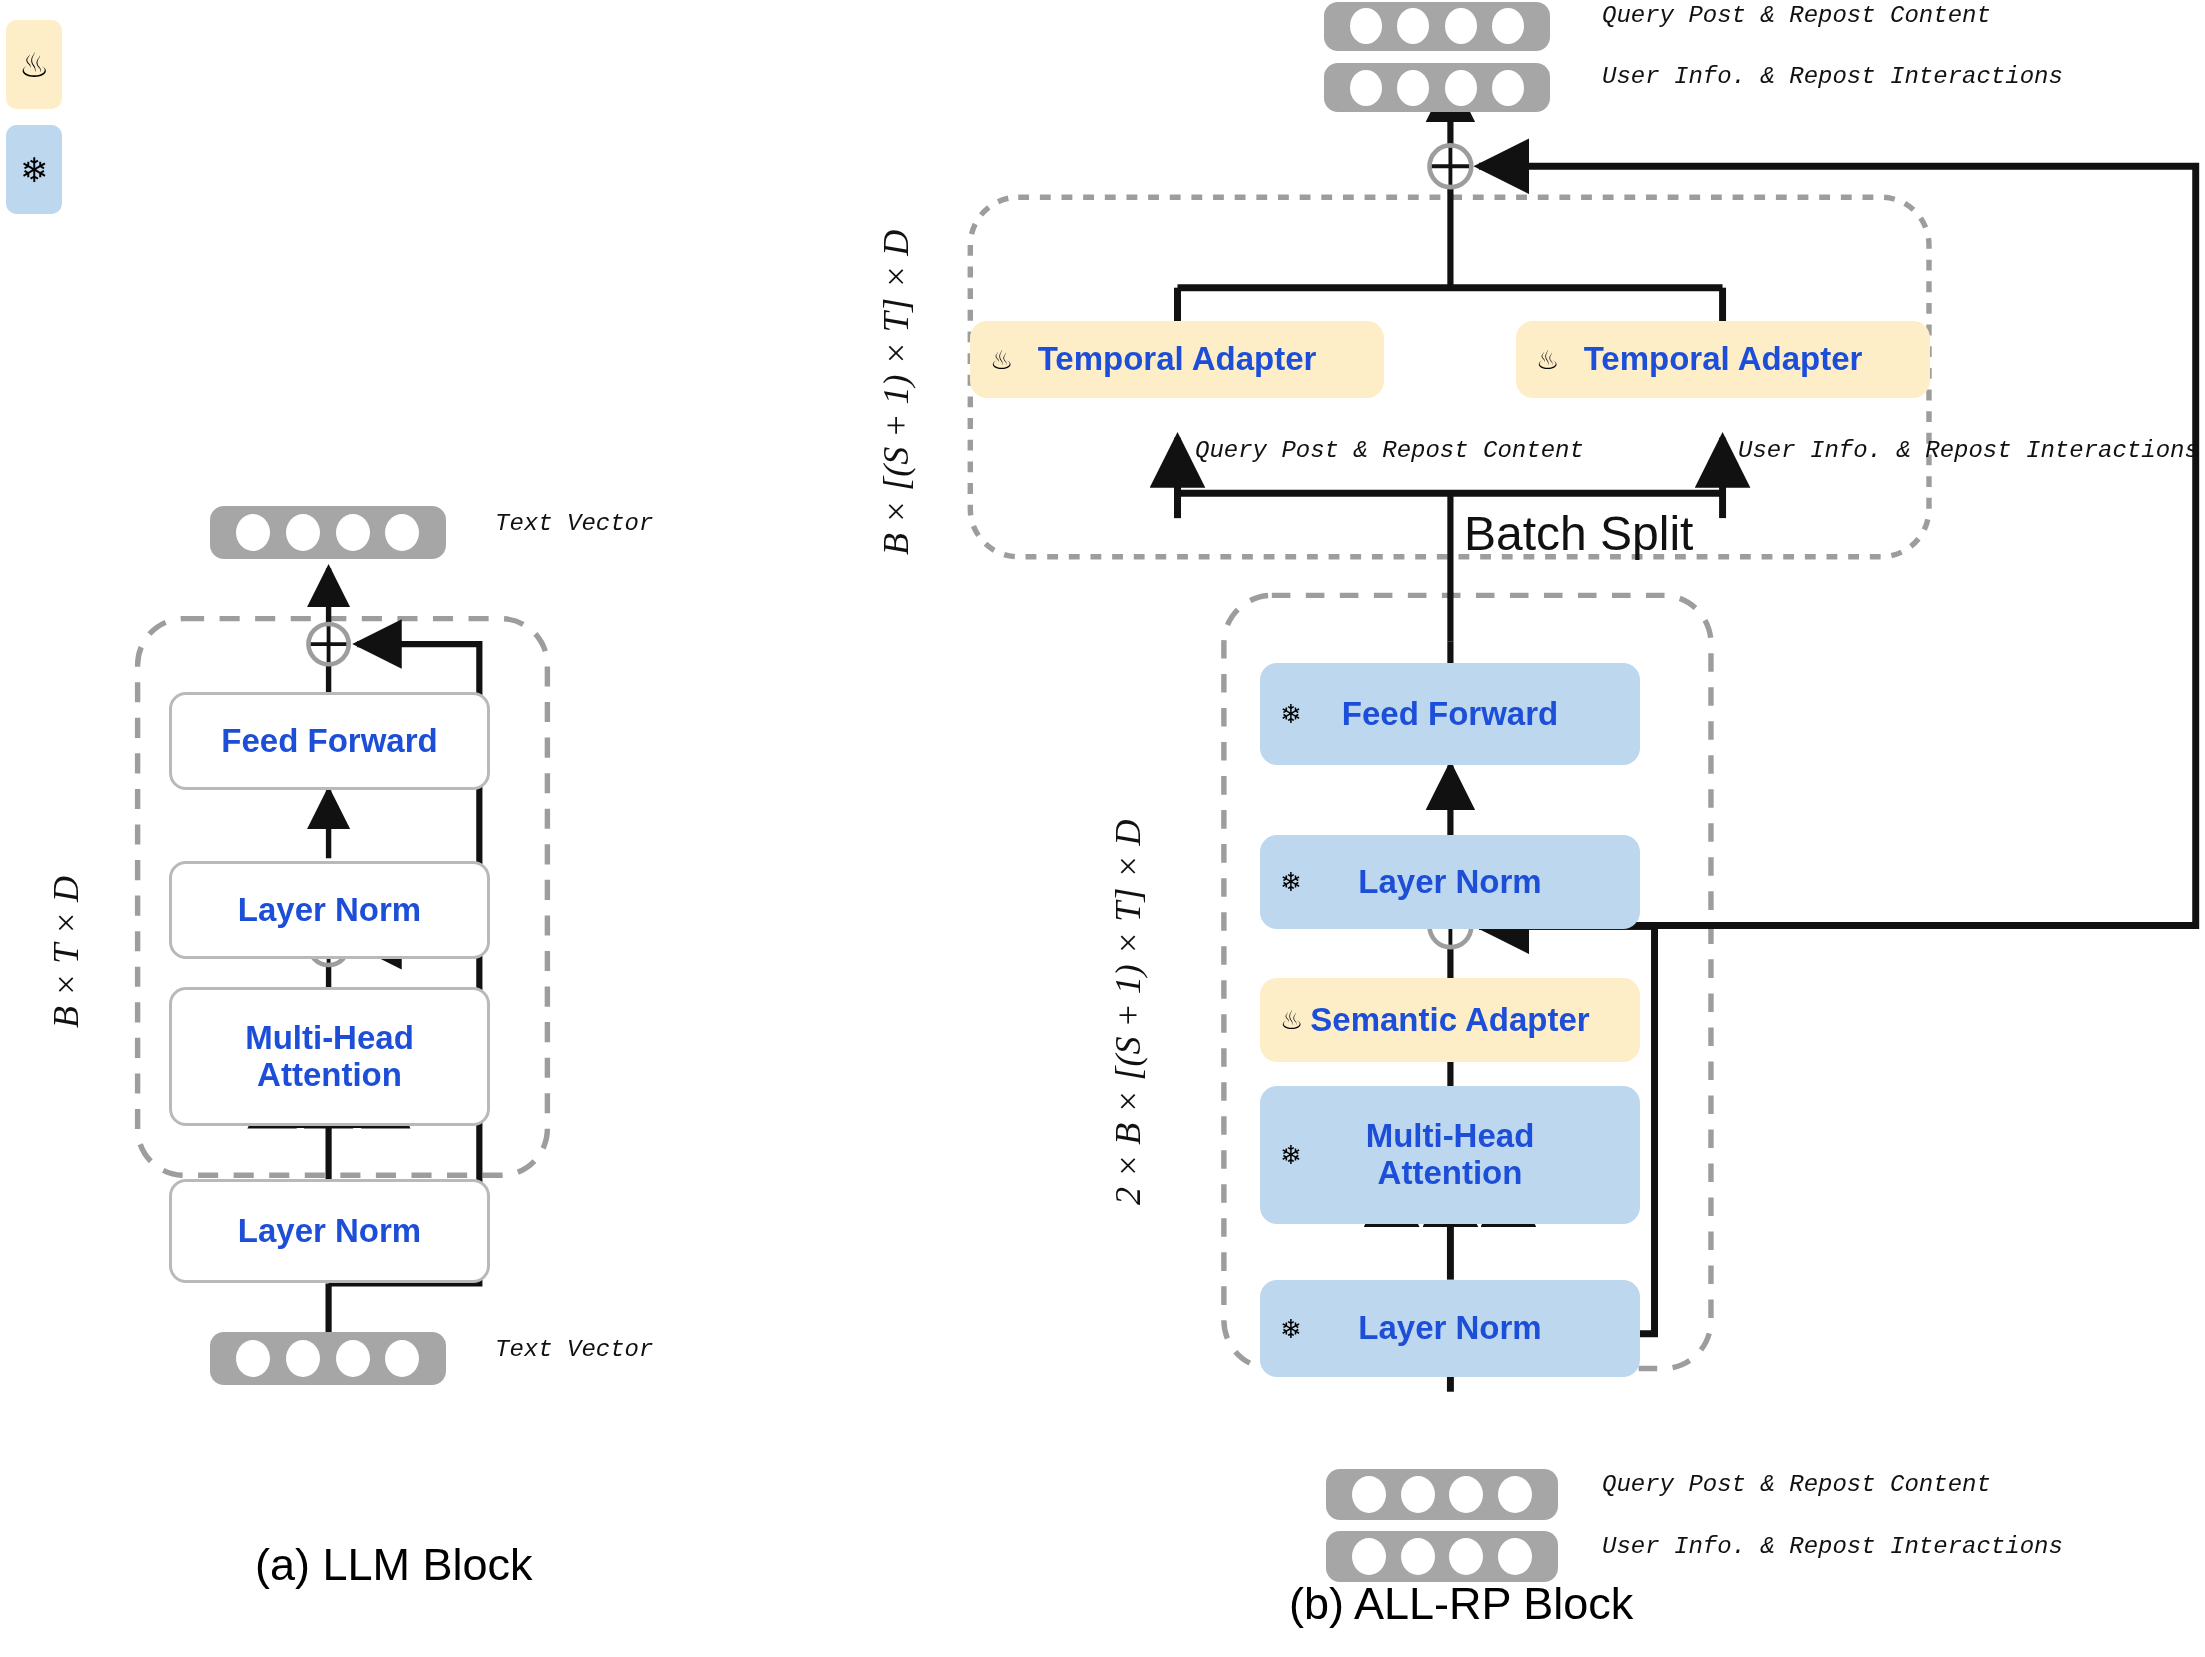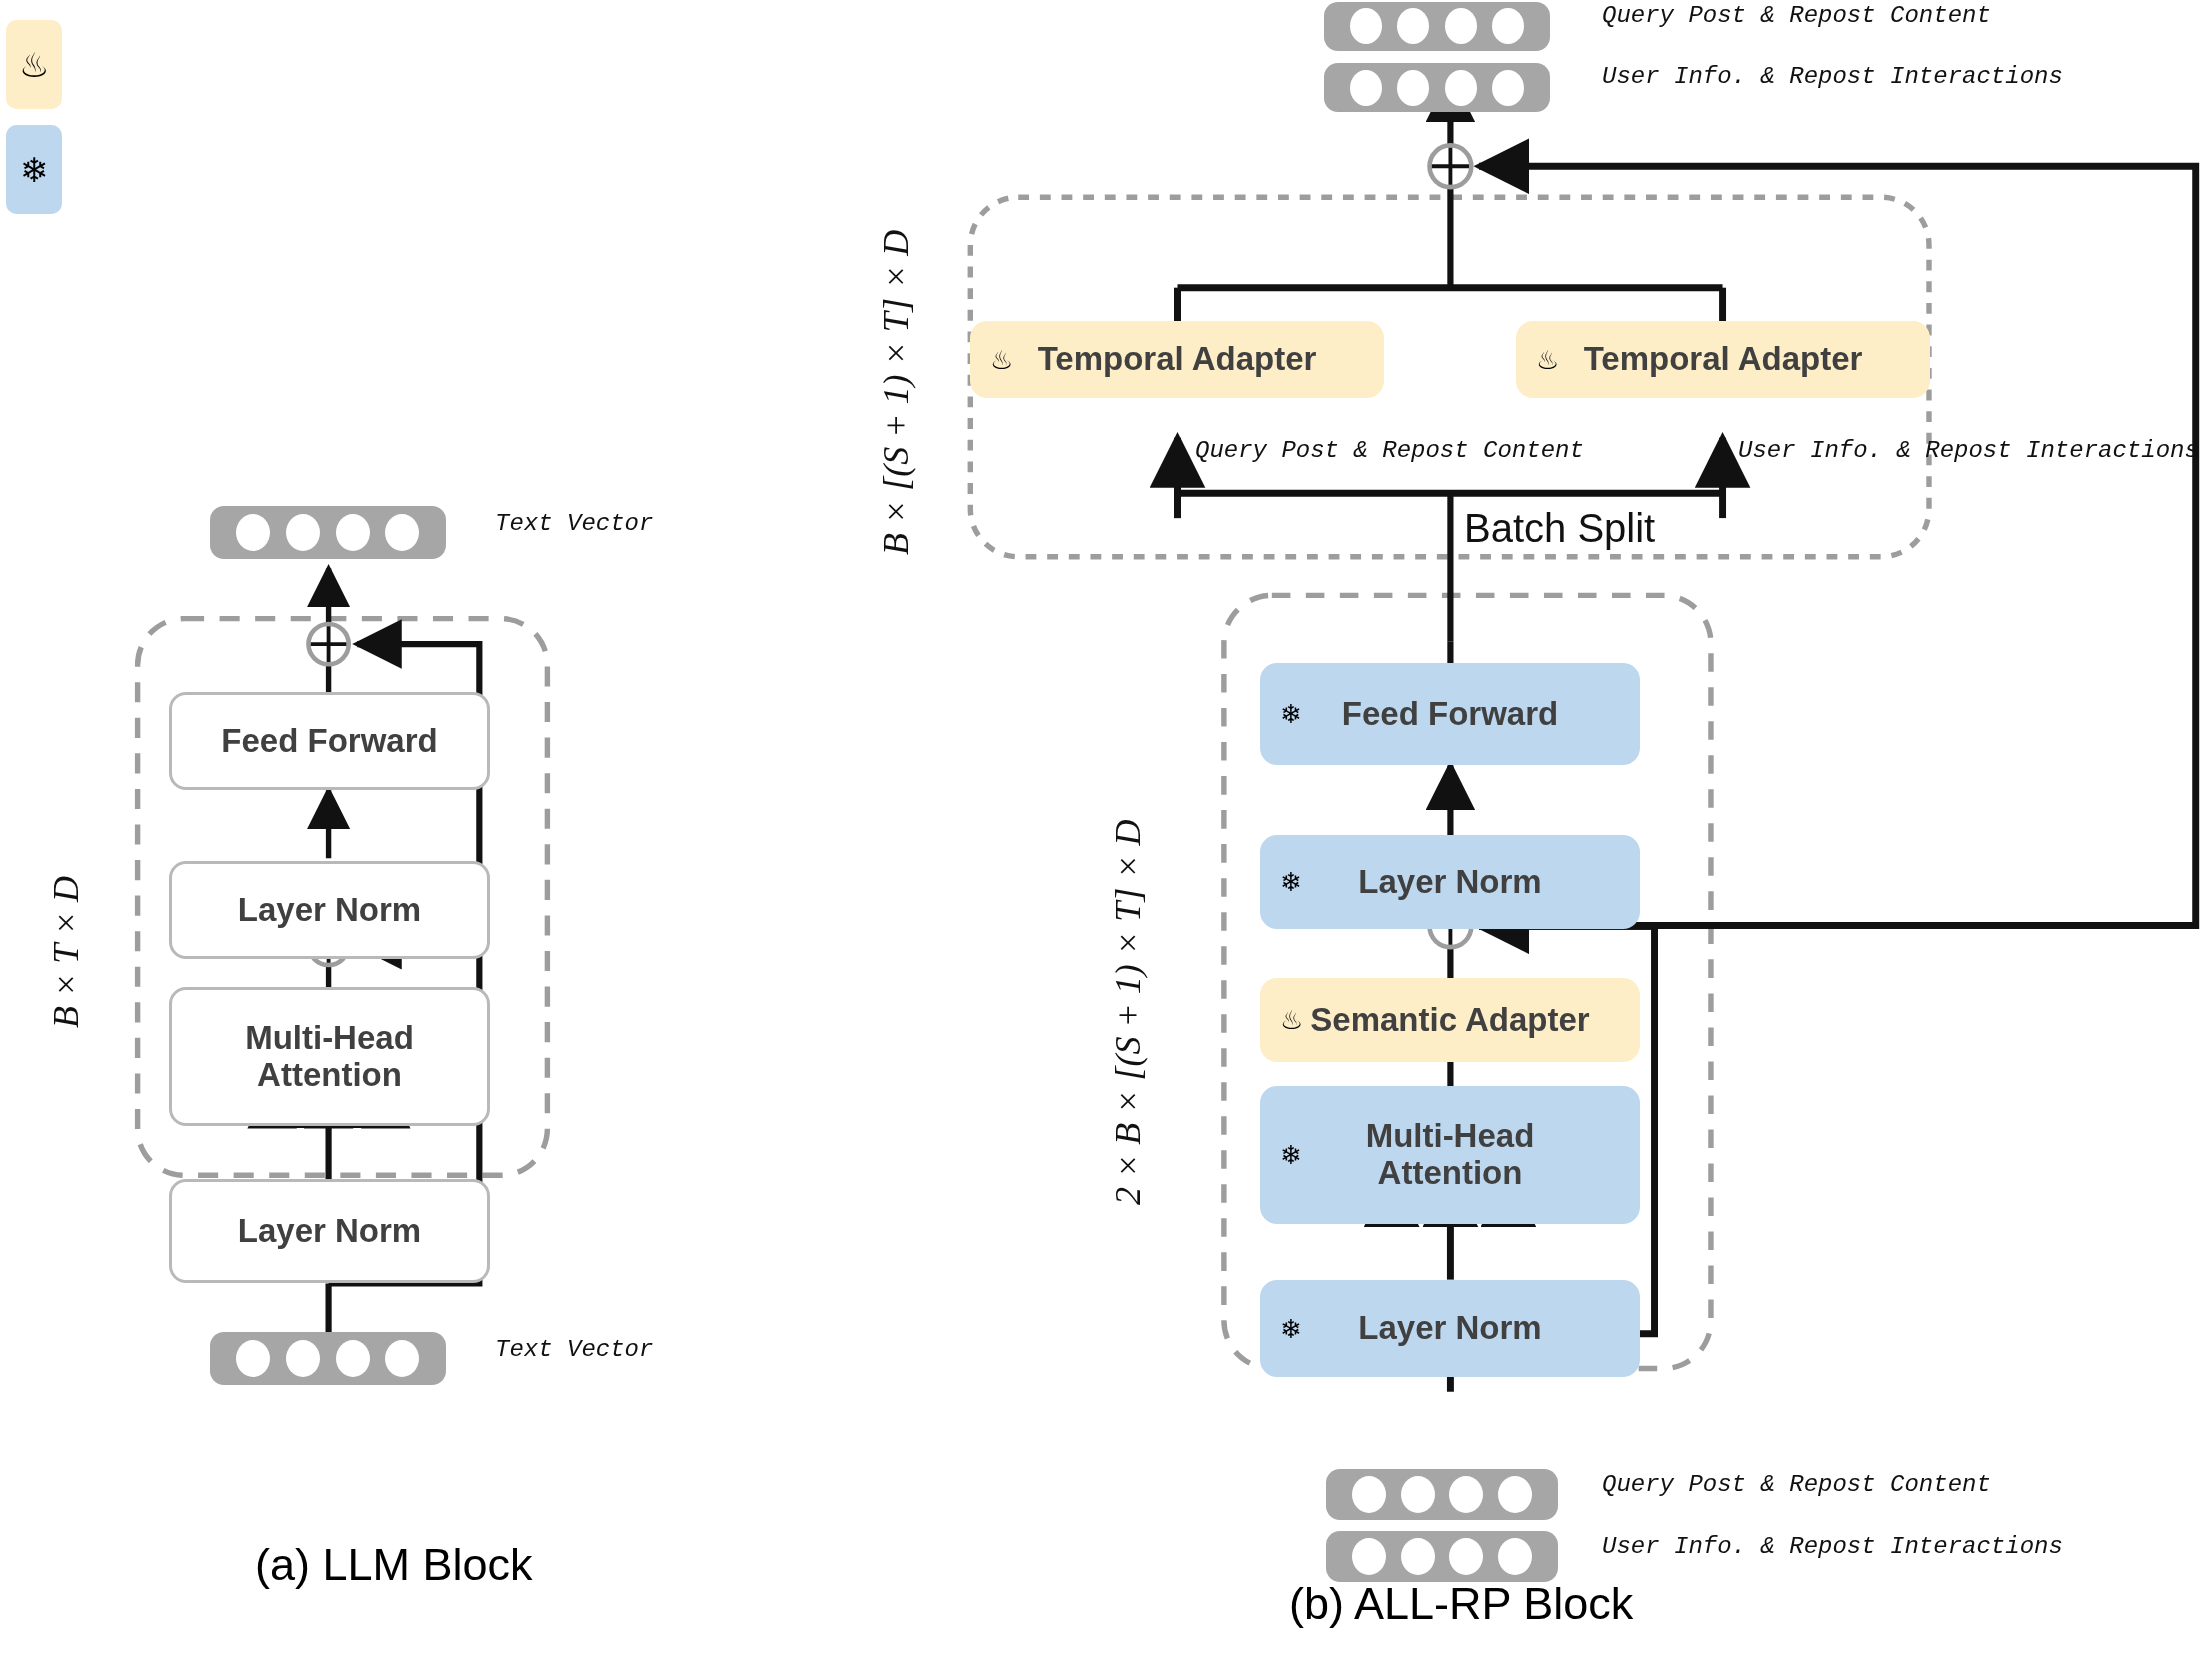--- a/index.html
+++ b/index.html
@@ -14,21 +14,21 @@
   .legend-chip.fire{background:#fdeec8;}
   .legend-chip.snow{background:#bdd7ee;}
   .legend-glyph{font-size:34px;line-height:1;color:#000;}
   .legend-text{position:absolute;font-family:"Liberation Serif",serif;
       font-size:39px;color:#111;white-space:nowrap;}
 
   
   .modbox{position:absolute;border-radius:17px;display:flex;align-items:center;
       justify-content:center;box-sizing:border-box;}
   .modbox .lbl{font-family:"Liberation Sans",sans-serif;font-weight:bold;
-      font-size:33px;color:#404040;text-align:center;line-height:1.12;
+      font-size:33px;color:#1d4ed8;text-align:center;line-height:1.12;
       white-space:pre-line;}
   .modbox.plain{background:#ffffff;border:3.1px solid #b9b9b9;}
   .modbox.frozen{background:#bdd7ee;border:none;}
   .modbox.trainable{background:#fdeec8;border:none;}
   .badge{position:absolute;left:20px;top:50%;transform:translateY(-50%);
       font-size:26px;line-height:1;color:#000;}
 
   
   .pill{position:absolute;background:#a6a6a6;border-radius:14px;
       display:flex;align-items:center;justify-content:space-evenly;
@@ -208,21 +208,21 @@
     <span class="lbl">Temporal Adapter</span>
   </div>
   <div class="modbox trainable" style="left:1516px;top:321px;width:414px;height:77px;">
     <span class="badge">♨</span>
     <span class="lbl">Temporal Adapter</span>
   </div>
 
   <div class="anno" style="left:1195px;top:437px;">Query Post &amp; Repost Content</div>
   <div class="anno" style="left:1738px;top:437px;">User Info. &amp; Repost Interactions</div>
 
-  <div class="anno up" style="left:1464px;top:506px;font-size:40px;">Batch Split</div>
+  <div class="anno up" style="left:1464px;top:506px;font-size:48px;">Batch Split</div>
 
   <div class="vanno" style="left:1107px;top:1205px;">2 × B × [(S + 1) × T] × D</div>
 
   <div class="modbox frozen" style="left:1260px;top:663px;width:380px;height:102px;">
     <span class="badge">❄</span>
     <span class="lbl">Feed Forward</span>
   </div>
   <div class="modbox frozen" style="left:1260px;top:835px;width:380px;height:94px;">
     <span class="badge">❄</span>
     <span class="lbl">Layer Norm</span>

